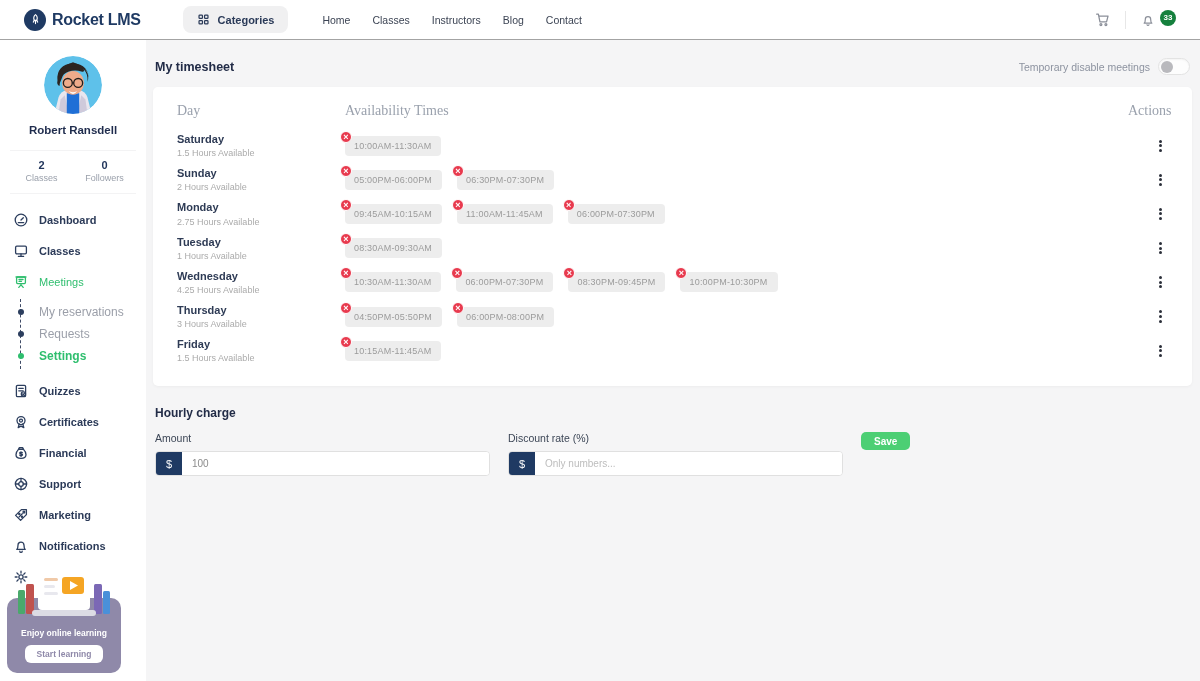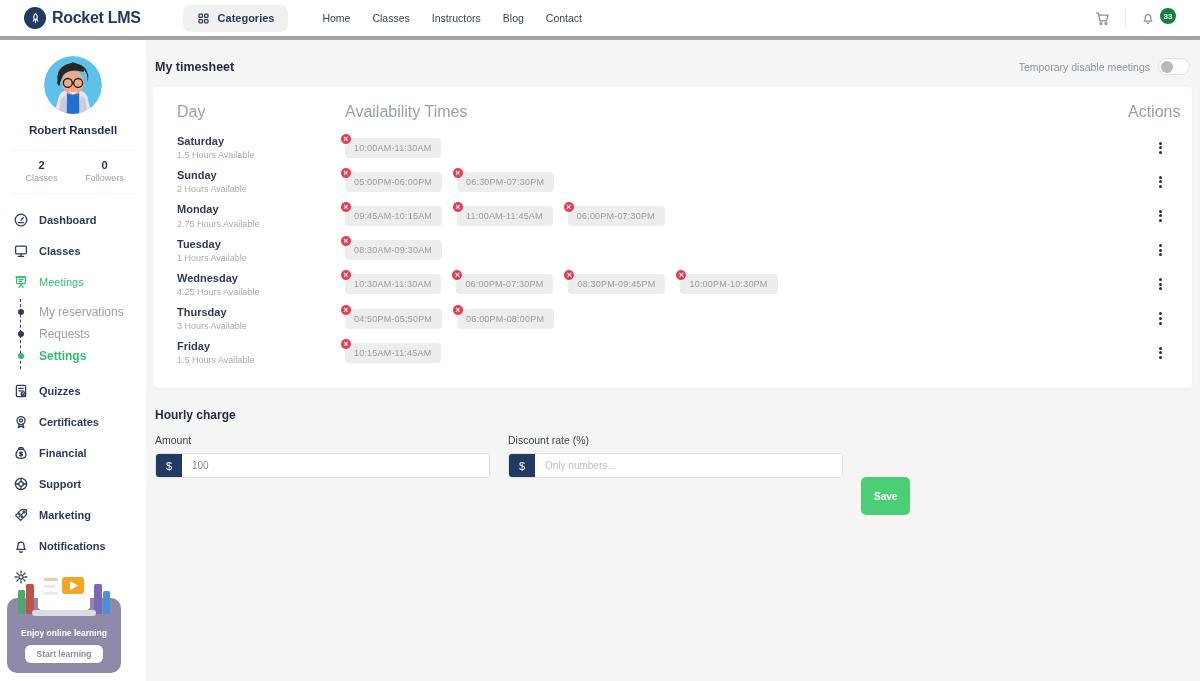--- a/index.html
+++ b/index.html
@@ -1,20 +1,20 @@
 <!DOCTYPE html>
 <html><head>
 <meta charset="utf-8">
 <style>
   * { margin:0; padding:0; box-sizing:border-box; }
   html,body { width:1200px; height:681px; overflow:hidden;
     font-family:"Liberation Sans", sans-serif; background:#f5f5f6; }
 
   
-  .navbar { height:40px; background:#fff; border-bottom:4px solid #a3a3a3;
+  .navbar { height:40px; background:#fff; border-bottom:1px solid #a3a3a3;
     display:flex; align-items:center; padding:0 24px; position:relative; z-index:5; }
   .brand { display:flex; align-items:center; gap:6px; cursor:pointer; }
   .brand-mark { width:22px; height:22px; border-radius:50%; background:#1f3a63;
     display:flex; align-items:center; justify-content:center; }
   .brand-name { font-size:16px; font-weight:bold; color:#1f3a63; letter-spacing:-0.3px; }
   .cat-btn { margin-left:42px; height:27px; padding:0 14px; background:#f0f0f1;
     border:none; border-radius:8px; display:flex; align-items:center; gap:8px;
     font-size:11px; font-weight:bold; color:#2a3a58; cursor:pointer;
     font-family:"Liberation Sans", sans-serif; }
   .nav-links { display:flex; align-items:center; gap:22px; margin-left:34px; }
@@ -74,21 +74,21 @@
   .toggle-wrap { display:flex; align-items:center; gap:8px; }
   .toggle-label { font-size:10.5px; color:#8d93a0; }
   .toggle { width:32px; height:17px; border-radius:9px; background:#fdfdfd;
     border:1px solid #e3e3e3; position:relative; cursor:pointer;
     box-shadow:inset 0 1px 2px rgba(0,0,0,0.04); }
   .toggle .knob { position:absolute; left:2px; top:1.5px; width:12px; height:12px;
     border-radius:50%; background:#b9b9bd; }
 
   .card { background:#fff; border-radius:5px; box-shadow:0 1px 3px rgba(0,0,0,0.04);
     padding:16px 24px 14px 24px; }
-  .t-head { display:flex; font-size:16px; color:#9aa1ad; padding-bottom:14px; }
+  .t-head { display:flex; font-size:14px; color:#9aa1ad; padding-bottom:14px;font-family:Liberation Serif, serif; }
   .t-head .h-day { width:168px; }
   .t-head .h-times { flex:1; }
   .t-head .h-actions { width:40px; text-align:right; }
   .t-row { display:flex; align-items:center; margin-bottom:9px; }
   .t-day { width:168px; }
   .day-name { font-size:11px; font-weight:600; color:#2e3b55; line-height:1.2; }
   .day-hours { font-size:9px; color:#ababab; margin-top:2px; }
   .t-slots { flex:1; display:flex; align-items:center; flex-wrap:wrap; }
   .chip { position:relative; background:#ededed; border-radius:4px;
     padding:5px 10px 5px 9px; margin-right:15px; font-size:9px; color:#9b9b9b;
@@ -107,23 +107,23 @@
   .hourly-form { display:flex; align-items:flex-start; gap:18px; margin-top:12px; }
   .field { width:335px; }
   .field-label { font-size:10.5px; color:#3c4656; margin-bottom:7px; }
   .input-group { display:flex; height:25px; border:1px solid #e0e0e0;
     border-radius:4px; background:#fff; overflow:hidden; }
   .input-prefix { width:26px; background:#1f3a63; color:#fff; font-size:11px;
     display:flex; align-items:center; justify-content:center; }
   .input-group input { flex:1; border:none; outline:none; font-size:10px;
     color:#8b8b8b; padding:0 10px; font-family:"Liberation Sans", sans-serif; }
   .input-group input::placeholder { color:#bdbdbd; }
-  .save-btn { height:38px; padding:0 13px; background:#4ccf74; color:#fff;
+  .save-btn { height:18px; padding:0 13px; background:#4ccf74; color:#fff;
     border:none; border-radius:5px; font-size:10px; font-weight:bold; cursor:pointer;
-    font-family:"Liberation Sans", sans-serif;margin-top:43px; }
+    font-family:"Liberation Sans", sans-serif; }
 </style>
 </head>
 <body>
 
 <header class="navbar">
   <div class="brand">
     <span class="brand-mark">
       <svg width="13" height="13" viewBox="0 0 16 16" fill="none" stroke="#fff" stroke-width="1.4" stroke-linecap="round">
         <path d="M8 2c2 1.6 2.6 4.3 1.6 7H6.4C5.4 6.3 6 3.6 8 2z"></path>
         <path d="M6.6 9l-1.3 2.2M9.4 9l1.3 2.2M8 9.5v3.5"></path>

